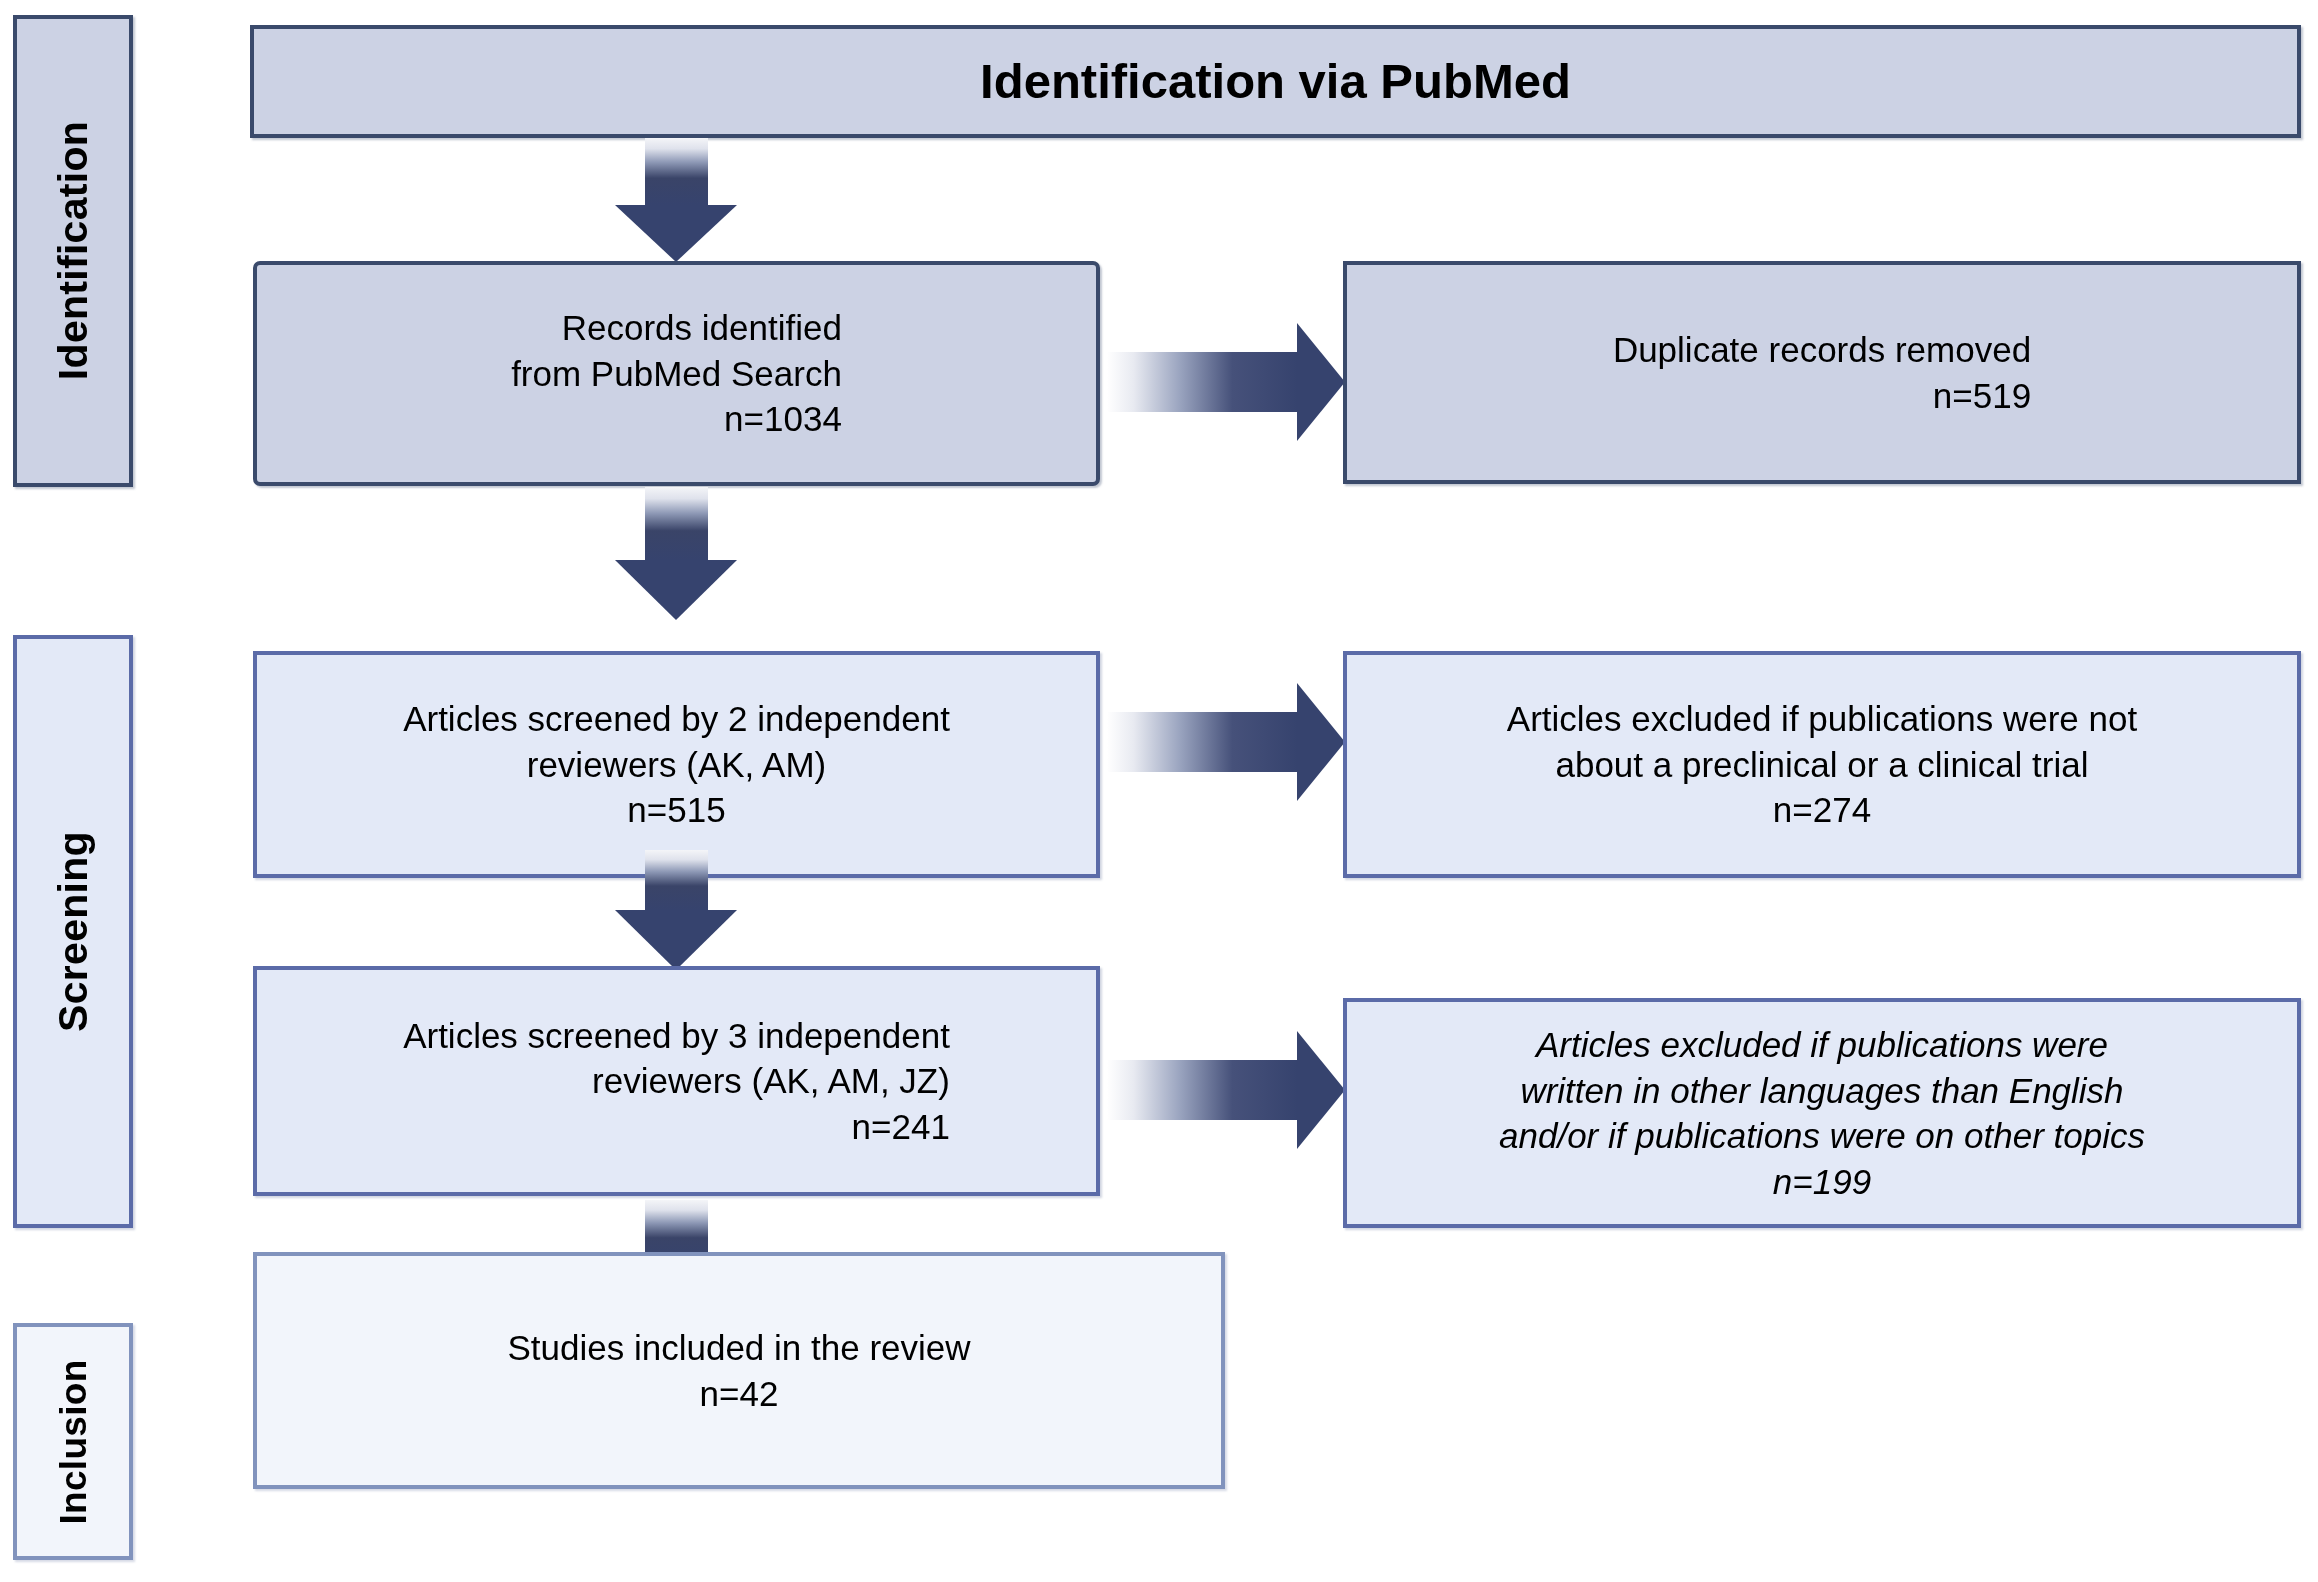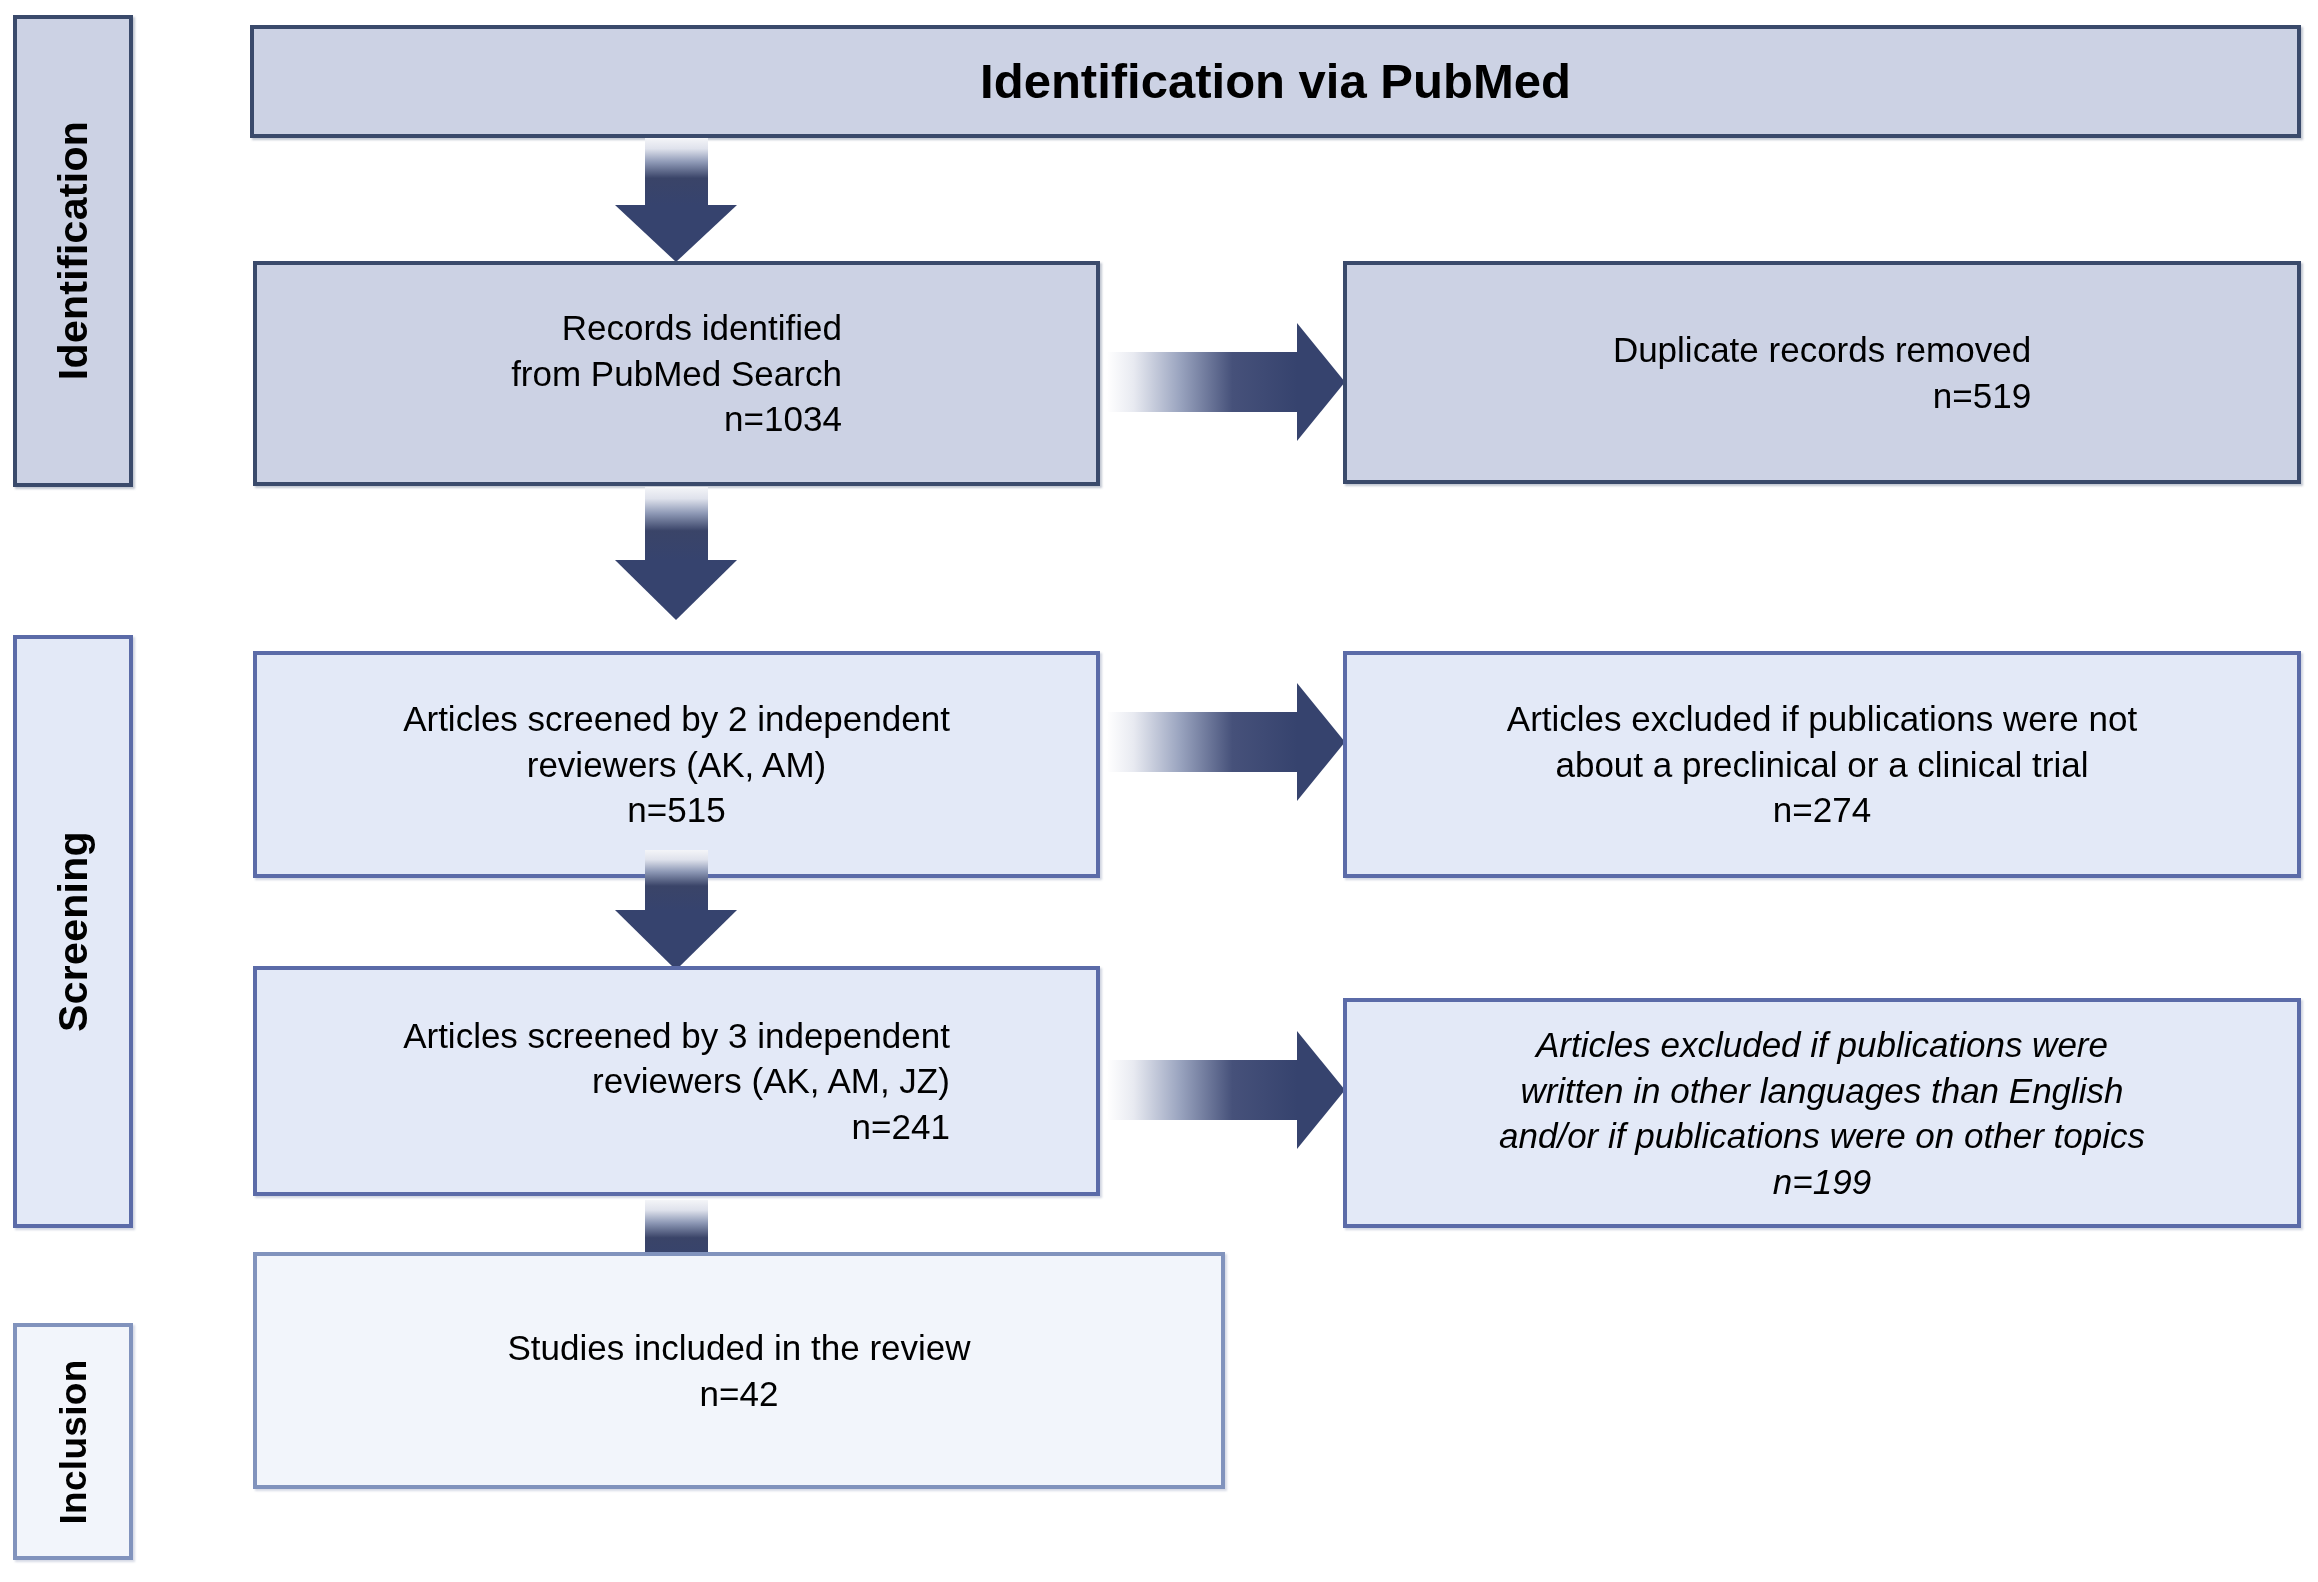--- a/index.html
+++ b/index.html
@@ -126,21 +126,21 @@
     <span class="vlabel" style="font-size:37px;">Inclusion</span>
   </div>
 
   <div id="title-box" class="box theme-ident" style="left:250px; top:25px; width:2051px; height:113px;">
     <span class="txt">Identification via PubMed</span>
   </div>
 
   <div class="arrow-v" style="left:645px; top:138px; width:63px; height:67px;"></div>
   <div class="arrow-head-down" style="left:615px; top:205px; border-left-width:61px; border-right-width:61px; border-top-width:57px;"></div>
 
-  <div class="box theme-ident body-text" style="left:253px; top:261px; width:847px; height:225px;">
+  <div class="box theme-ident body-text" style="left:253px; top:261px; width:847px; height:225px;border-radius:7px;">
     <span class="txt">Records identified
 from PubMed Search
 n=1034</span>
   </div>
 
   <div class="arrow-h" style="left:1107px; top:352px; height:60px; width:190px;"></div>
   <div class="arrow-head-right" style="left:1297px; top:323px; border-top-width:59px; border-bottom-width:59px; border-left-width:48px;"></div>
 
   <div class="box theme-ident body-text" style="left:1343px; top:261px; width:958px; height:223px;">
     <span class="txt">Duplicate records removed

